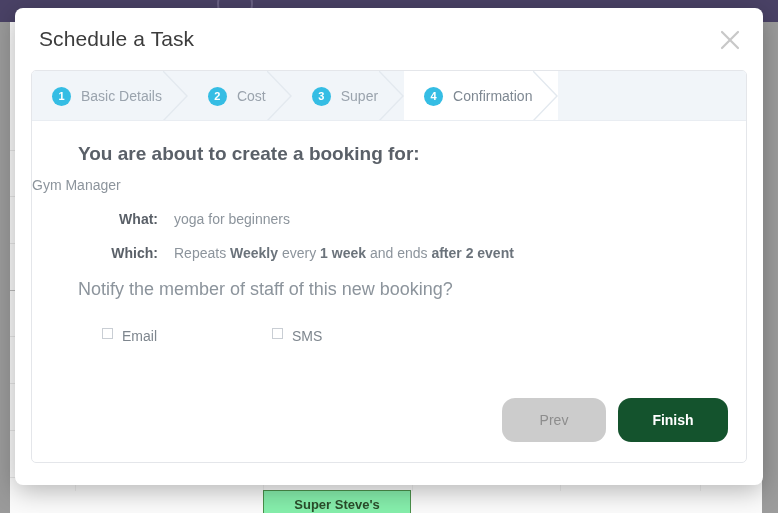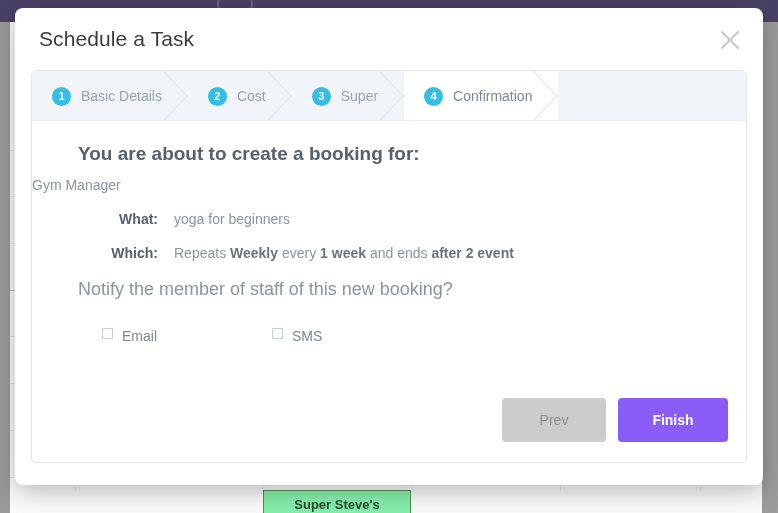--- a/index.html
+++ b/index.html
@@ -211,35 +211,35 @@
   .chk.sms { margin-left: 75px; padding-left: 40px; }
 
   
   .footer {
     position: absolute;
     right: 18px; bottom: 20px;
     display: flex; align-items: center;
   }
   .btn {
     border: none;
-    border-radius: 4px;
+    border-radius: 13px;
     font-size: 14px;
     font-family: "Liberation Sans", sans-serif;
     cursor: pointer;
     height: 44px;
     padding: 0 10px;
     min-width: 104px;
   }
   .btn-prev {
     background: #cccccc;
     color: #8d8d8d;
     margin-right: 12px;
   }
   .btn-finish {
-    background: #8b5cf6;
+    background: #14532d;
     color: #ffffff;
     font-weight: bold;
     min-width: 110px;
   }
 </style>
 </head>
 <body>
 
 <div id="backdrop">
   <div class="bg-body"></div>

